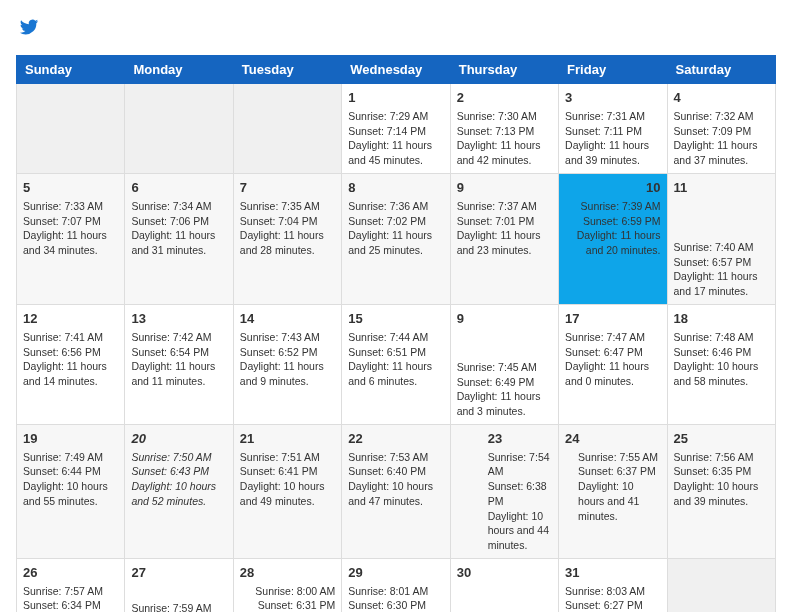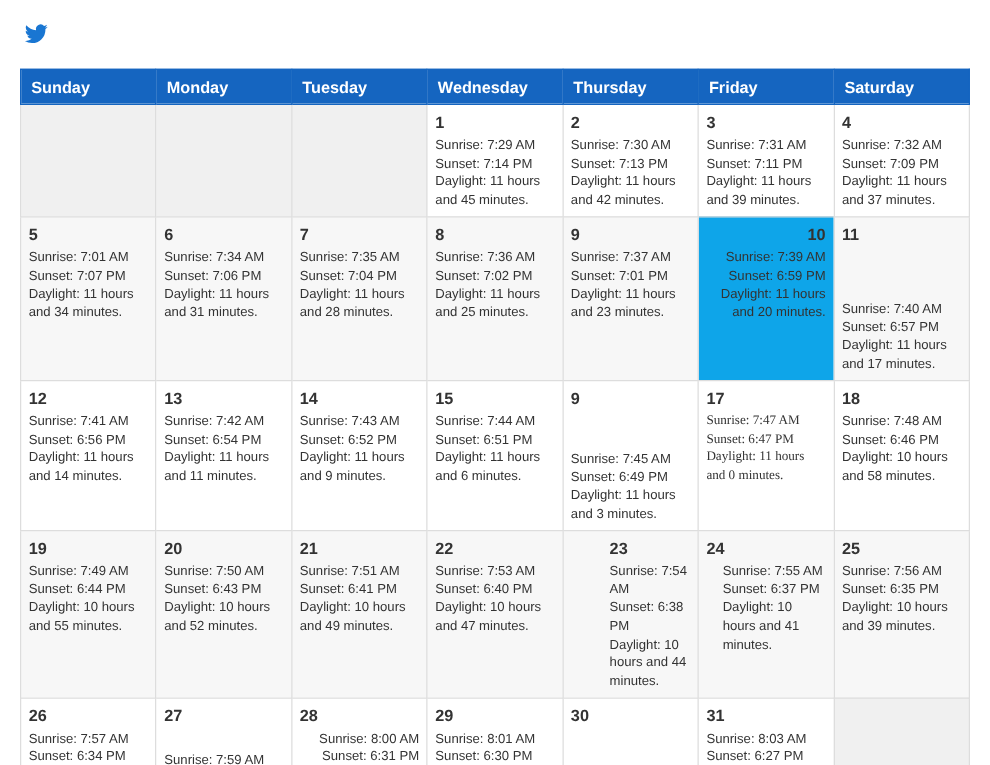--- a/index.html
+++ b/index.html
@@ -148,21 +148,21 @@
         <td>
           <span class="day-num">4</span>
           <div class="day-info" style="white-space: pre-line;">Sunrise: 7:32 AM
 Sunset: 7:09 PM
 Daylight: 11 hours and 37 minutes.</div>
         </td>
       </tr>
       <tr>
         <td style="background: rgb(247, 247, 247);">
           <span class="day-num">5</span>
-          <div class="day-info" style="white-space: pre-line;">Sunrise: 7:01 AM
+          <div class="day-info" style="white-space: pre-line;">Sunrise: 7:33 AM
 Sunset: 7:07 PM
 Daylight: 11 hours and 34 minutes.</div>
         </td>
         <td style="background: rgb(247, 247, 247);">
           <span class="day-num">6</span>
           <div class="day-info" style="white-space: pre-line;">Sunrise: 7:34 AM
 Sunset: 7:06 PM
 Daylight: 11 hours and 31 minutes.</div>
         </td>
         <td style="background: rgb(247, 247, 247);">
@@ -222,39 +222,39 @@
 Daylight: 11 hours and 6 minutes.</div>
         </td>
         <td>
           <span class="day-num">9</span>
           <div class="day-info" style="white-space: pre-line; margin-top: 32px;">Sunrise: 7:45 AM
 Sunset: 6:49 PM
 Daylight: 11 hours and 3 minutes.</div>
         </td>
         <td>
           <span class="day-num">17</span>
-          <div class="day-info" style="white-space: pre-line; font-family: Liberation Serif, serif;">Sunrise: 7:47 AM
+          <div class="day-info" style="white-space: pre-line;">Sunrise: 7:47 AM
 Sunset: 6:47 PM
 Daylight: 11 hours and 0 minutes.</div>
         </td>
         <td>
           <span class="day-num">18</span>
           <div class="day-info" style="white-space: pre-line;">Sunrise: 7:48 AM
 Sunset: 6:46 PM
 Daylight: 10 hours and 58 minutes.</div>
         </td>
       </tr>
       <tr>
         <td style="background: rgb(247, 247, 247);">
           <span class="day-num">19</span>
           <div class="day-info" style="white-space: pre-line;">Sunrise: 7:49 AM
 Sunset: 6:44 PM
 Daylight: 10 hours and 55 minutes.</div>
         </td>
-        <td style="background: rgb(247, 247, 247);">
+        <td style="background: rgb(247, 247, 247); font-style: italic;">
           <span class="day-num">20</span>
           <div class="day-info" style="white-space: pre-line;">Sunrise: 7:50 AM
 Sunset: 6:43 PM
 Daylight: 10 hours and 52 minutes.</div>
         </td>
         <td style="background: rgb(247, 247, 247);">
           <span class="day-num">21</span>
           <div class="day-info" style="white-space: pre-line;">Sunrise: 7:51 AM
 Sunset: 6:41 PM
 Daylight: 10 hours and 49 minutes.</div>

